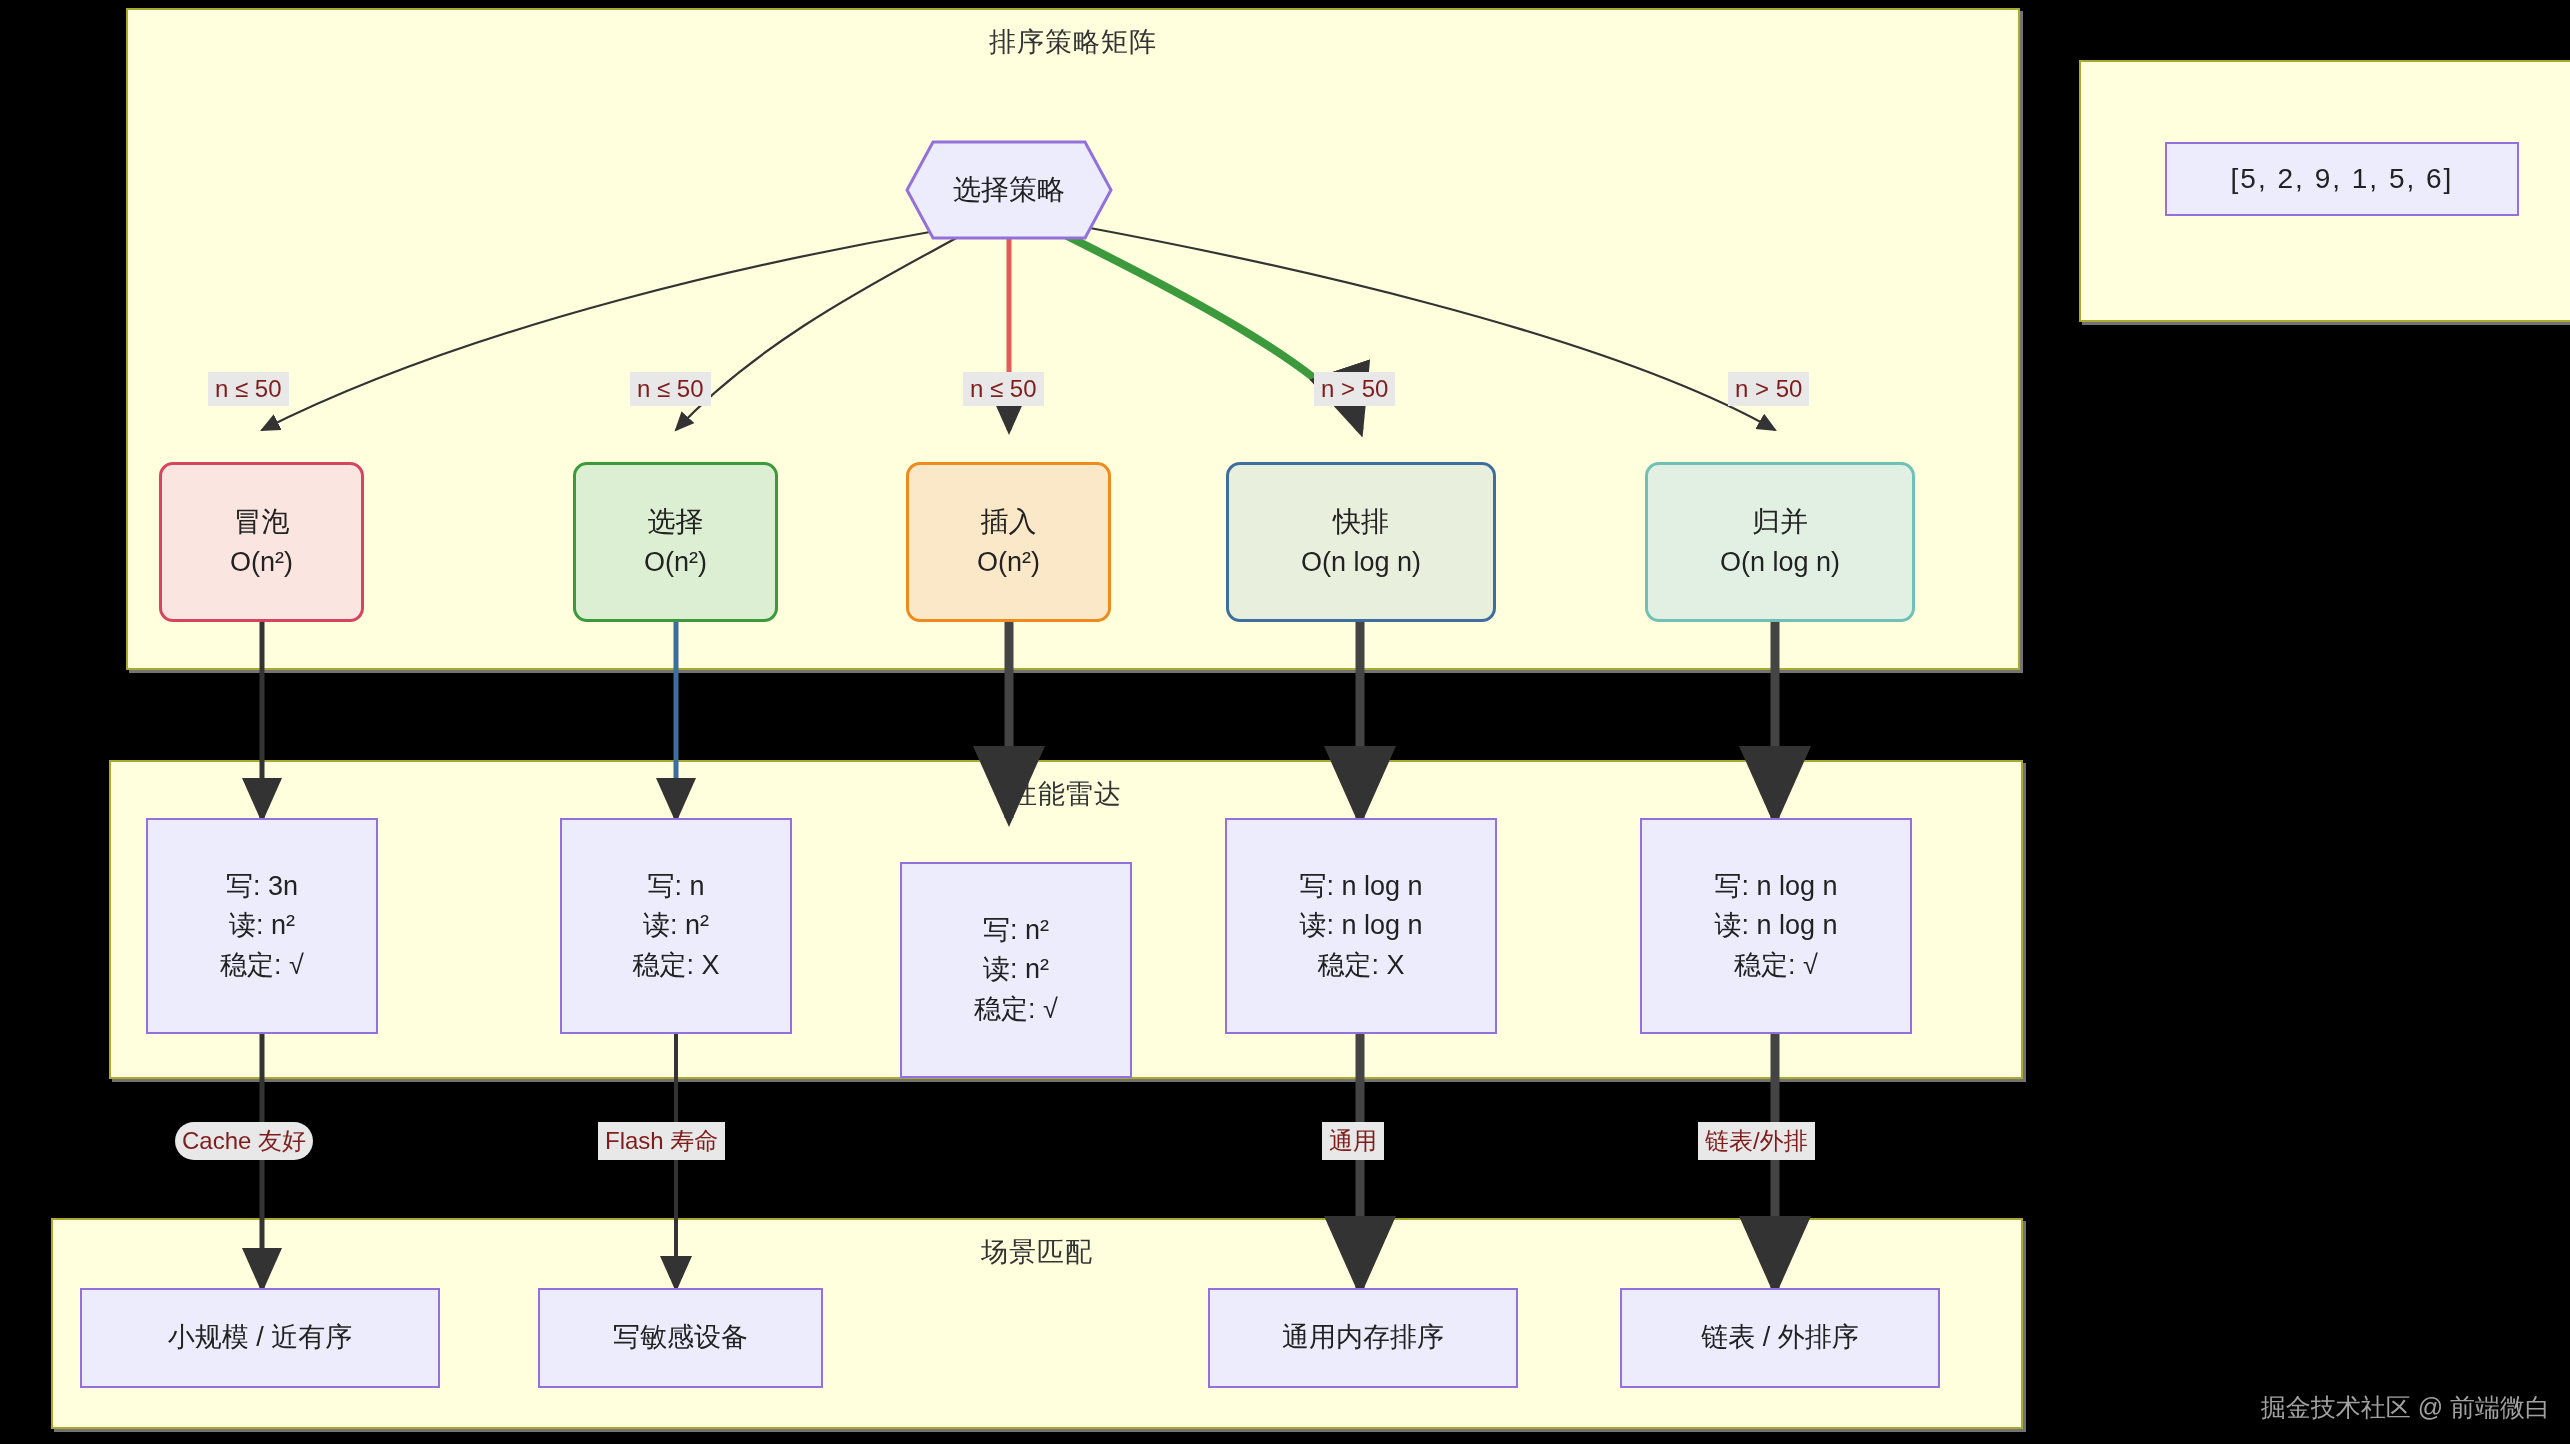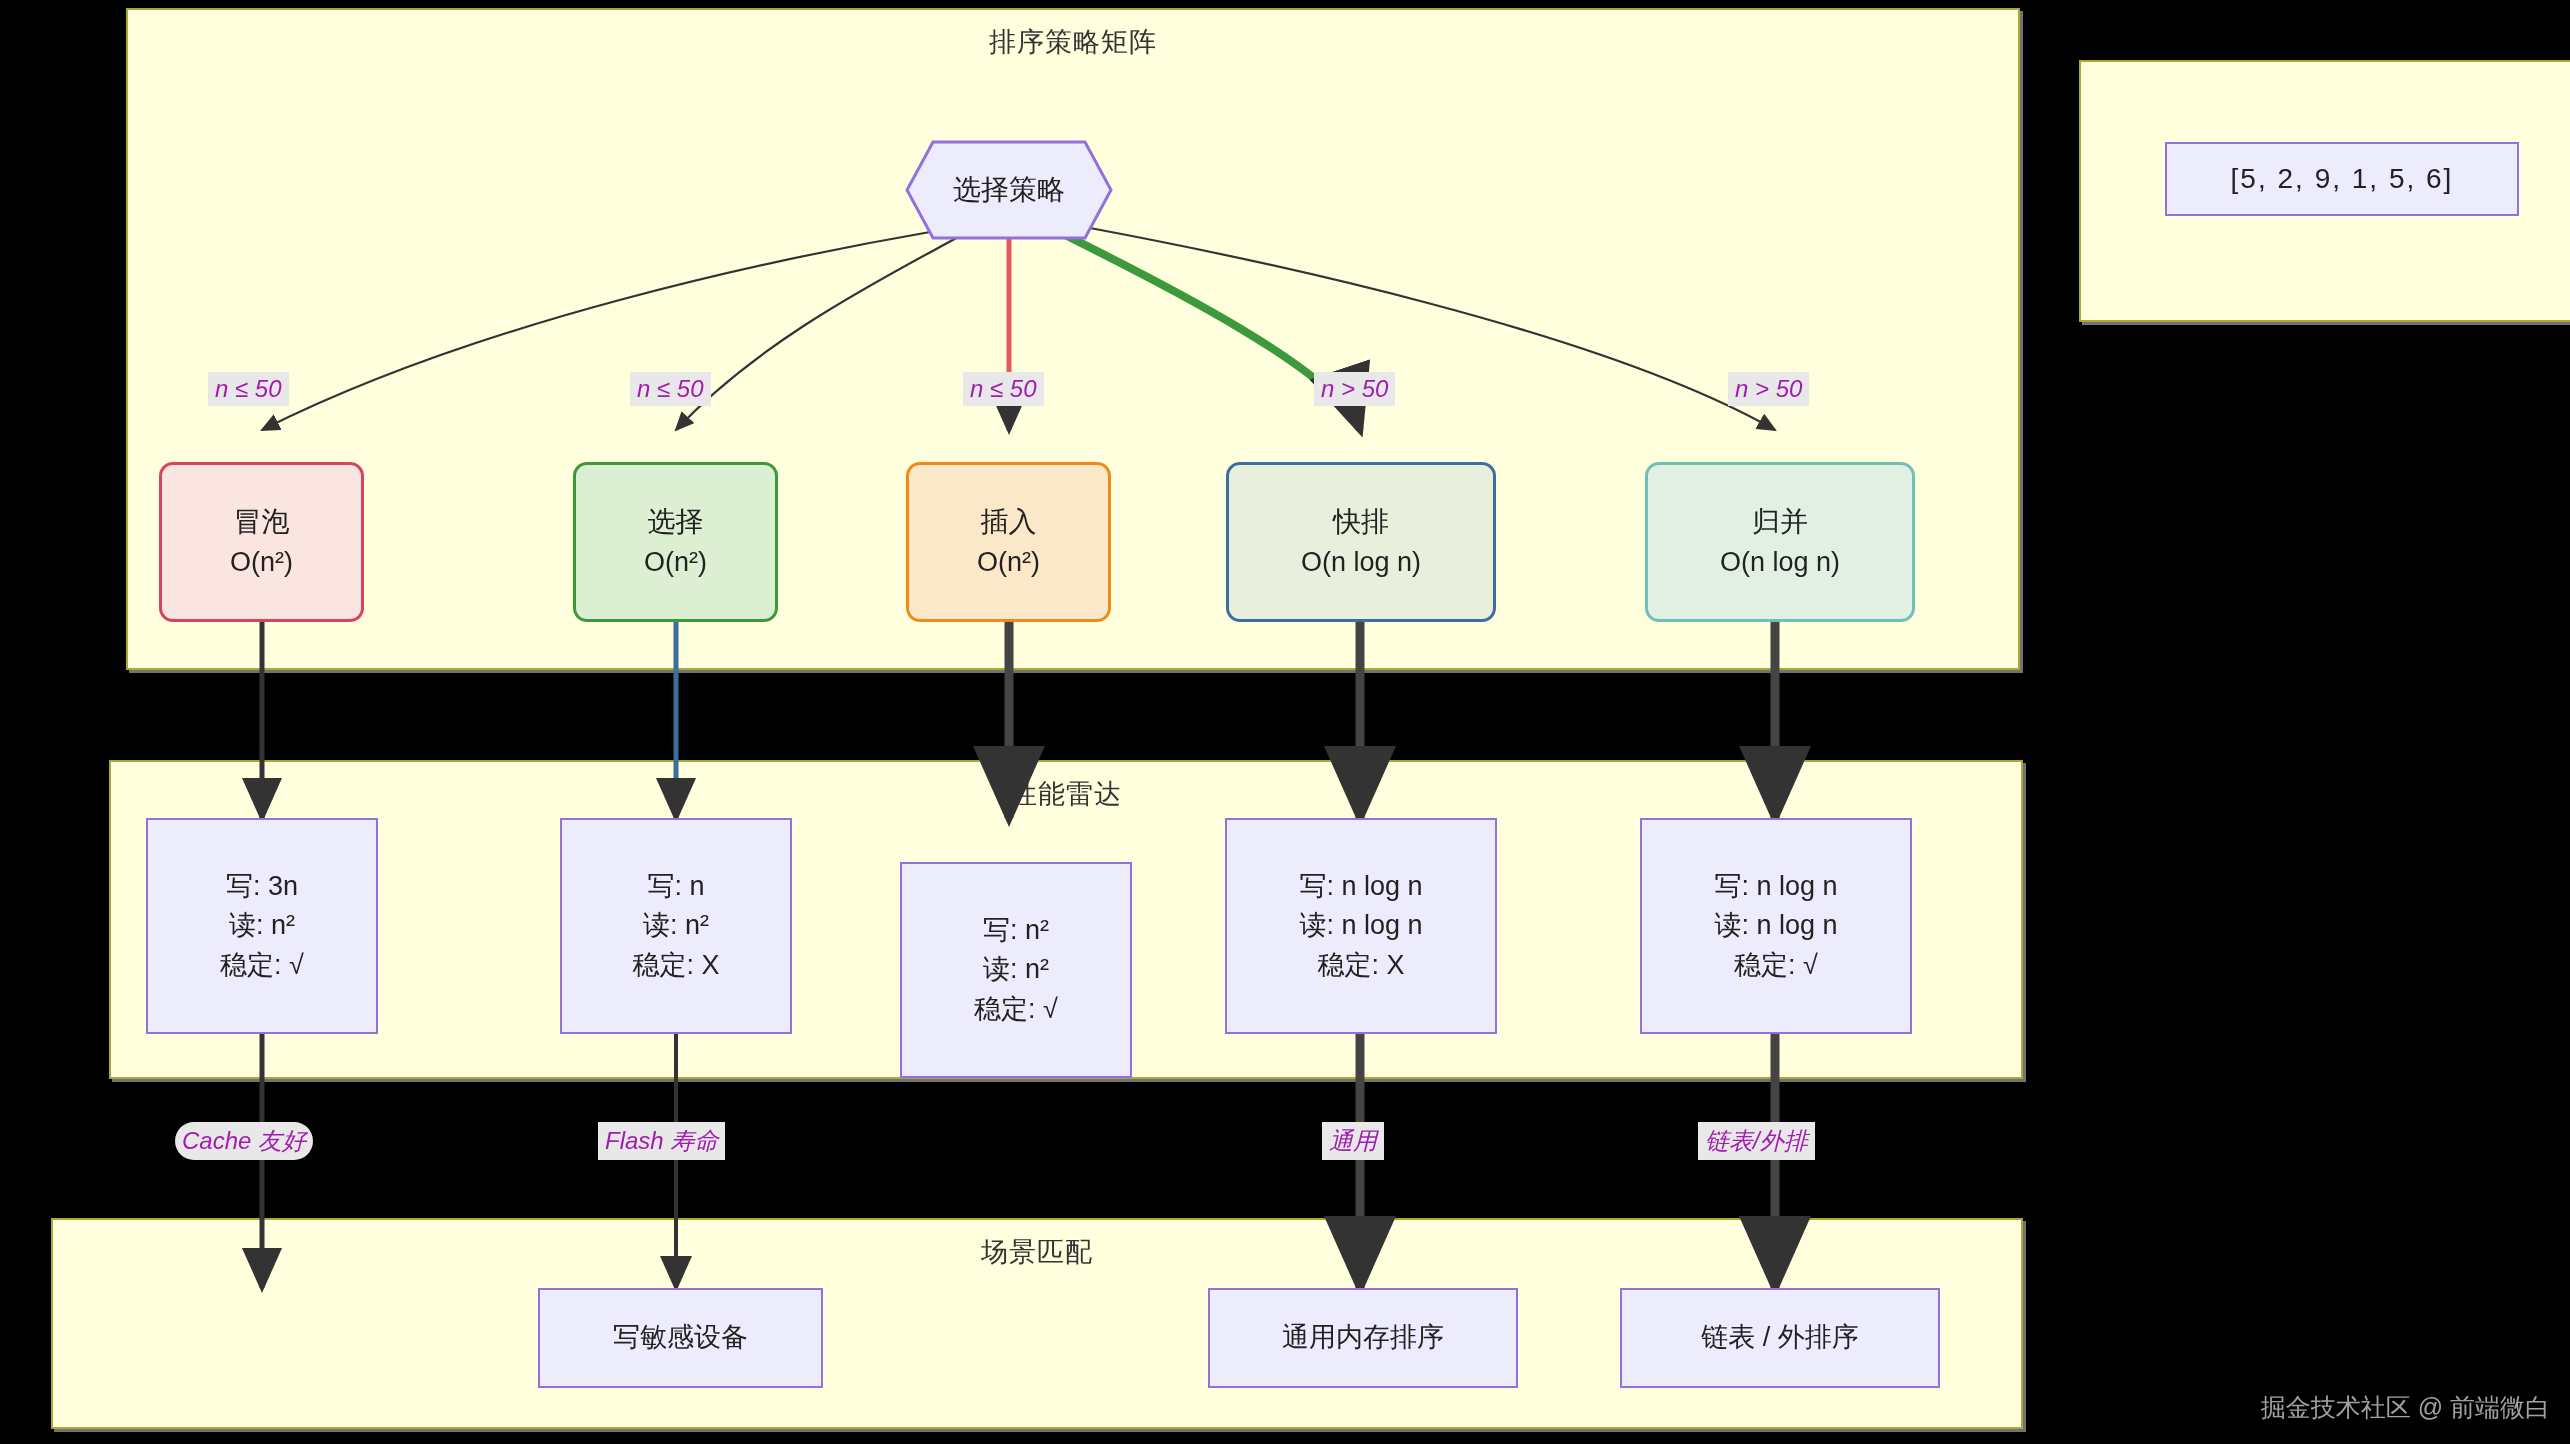--- a/index.html
+++ b/index.html
@@ -39,22 +39,22 @@
   .hexwrap svg{position:absolute;left:0;top:0;}
   .hexwrap .lbl{position:absolute;left:0;top:0;width:208px;height:100px;
                 display:flex;align-items:center;justify-content:center;
                 font-size:28px;color:#222;}
 
   .arrbox{position:absolute;background:#ececfd;border:2px solid #9370db;
           display:flex;align-items:center;justify-content:center;
           font-size:28px;color:#222;letter-spacing:2px;}
 
   
-  .elabel{position:absolute;background:#e8e8e8;color:#a21caf;font-size:24px;
-          padding:3px 7px;white-space:nowrap;font-style:italic;}
+  .elabel{position:absolute;background:#e8e8e8;color:#7f1d1d;font-size:24px;
+          padding:3px 7px;white-space:nowrap;}
 
   
   #edges{position:absolute;left:0;top:0;width:2570px;height:1444px;
          pointer-events:none;}
 
   .wm{position:absolute;right:20px;bottom:20px;color:#cfcfcf;font-size:25px;
       opacity:.78;white-space:nowrap;}
 </style>
 </head>
 <body>
@@ -163,20 +163,23 @@
     <div>写: n log n</div>
     <div>读: n log n</div>
     <div>稳定: √</div>
   </div>
 
   <div class="elabel" style="left:175px;top:1122px;border-radius:19px;">Cache 友好</div>
   <div class="elabel" style="left:598px;top:1122px;">Flash 寿命</div>
   <div class="elabel" style="left:1322px;top:1122px;">通用</div>
   <div class="elabel" style="left:1698px;top:1122px;">链表/外排</div>
 
+  <div class="node scene" style="left:80px;top:1288px;width:360px;">
+    <div>小规模 / 近有序</div>
+  </div>
   <div class="node scene" style="left:538px;top:1288px;width:285px;">
     <div>写敏感设备</div>
   </div>
   <div class="node scene" style="left:1208px;top:1288px;width:310px;">
     <div>通用内存排序</div>
   </div>
   <div class="node scene" style="left:1620px;top:1288px;width:320px;">
     <div>链表 / 外排序</div>
   </div>
 

